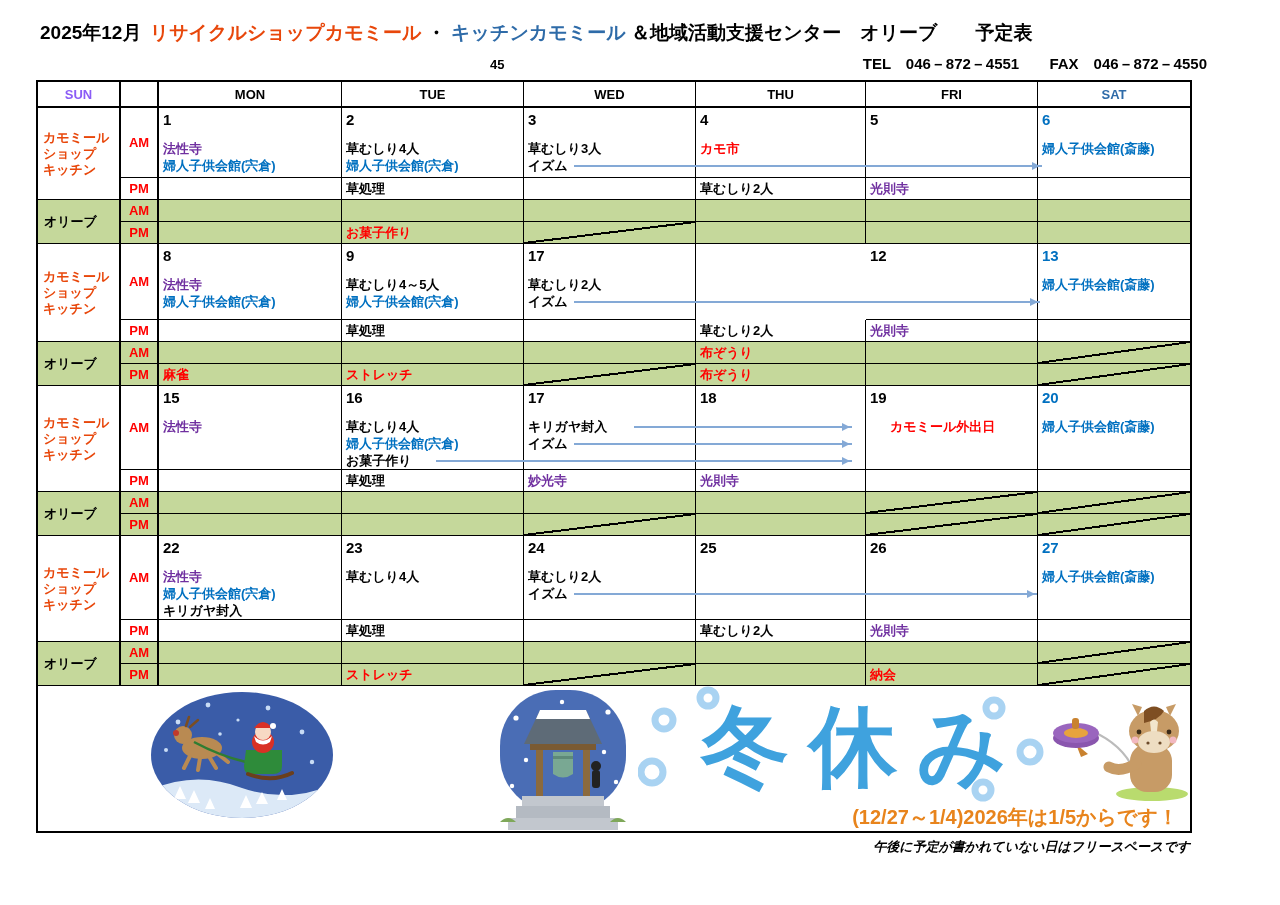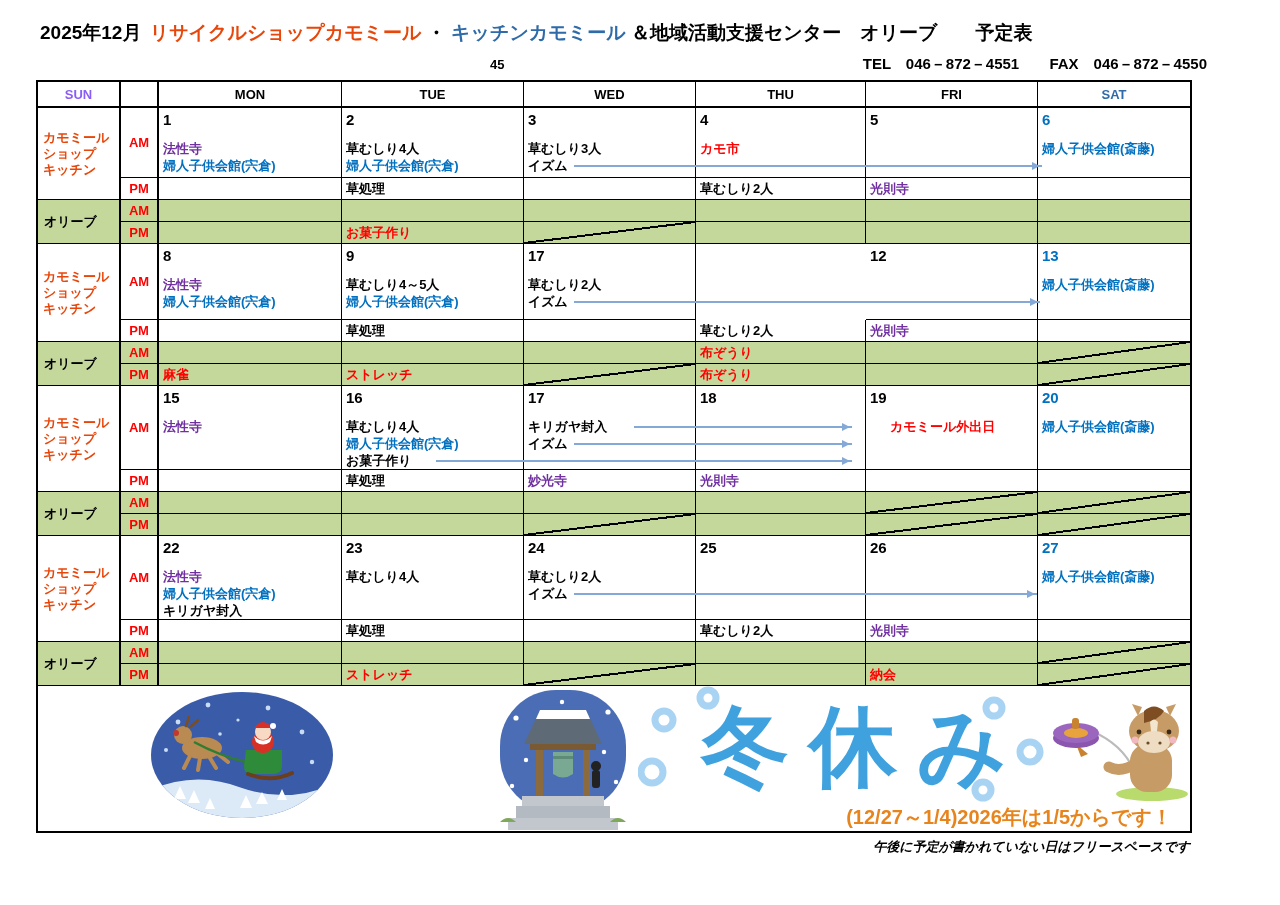--- a/index.html
+++ b/index.html
@@ -39,21 +39,21 @@
   .scell{display:flex;align-items:center;padding:0 4px;white-space:nowrap;}
   
   .arw{position:absolute;height:0;border-top:2px solid #84A9D6;pointer-events:none;z-index:5;}
   .arw::after{content:"";position:absolute;right:-2px;top:-5px;width:0;height:0;
        border:4px solid transparent;border-left:8px solid #84A9D6;}
   
   .banner{position:absolute;left:0;top:604px;width:100%;height:145px;background:#fff;overflow:hidden;}
   .ill{position:absolute;}
   .winter{position:absolute;left:636px;top:6px;width:380px;text-align:center;
           font-size:88px;font-weight:bold;color:#3FA2DE;letter-spacing:20px;line-height:110px;white-space:nowrap;}
-  .winter-note{position:absolute;right:18px;top:118px;font-size:20px;font-weight:bold;color:#E8841C;white-space:nowrap;}
+  .winter-note{position:absolute;right:12px;top:118px;font-size:20px;font-weight:bold;color:#E8841C;white-space:nowrap;}
   .footnote{position:absolute;right:90px;top:838px;font-size:13px;font-weight:bold;font-style:italic;}
 </style>
 </head>
 <body>
 
 <div class="page">
 
   <div class="titlebar">
     <span class="seg">2025年12月</span>
     <span class="seg" style="margin-left:3px;color:#E8470B;">リサイクルショップカモミール</span>

